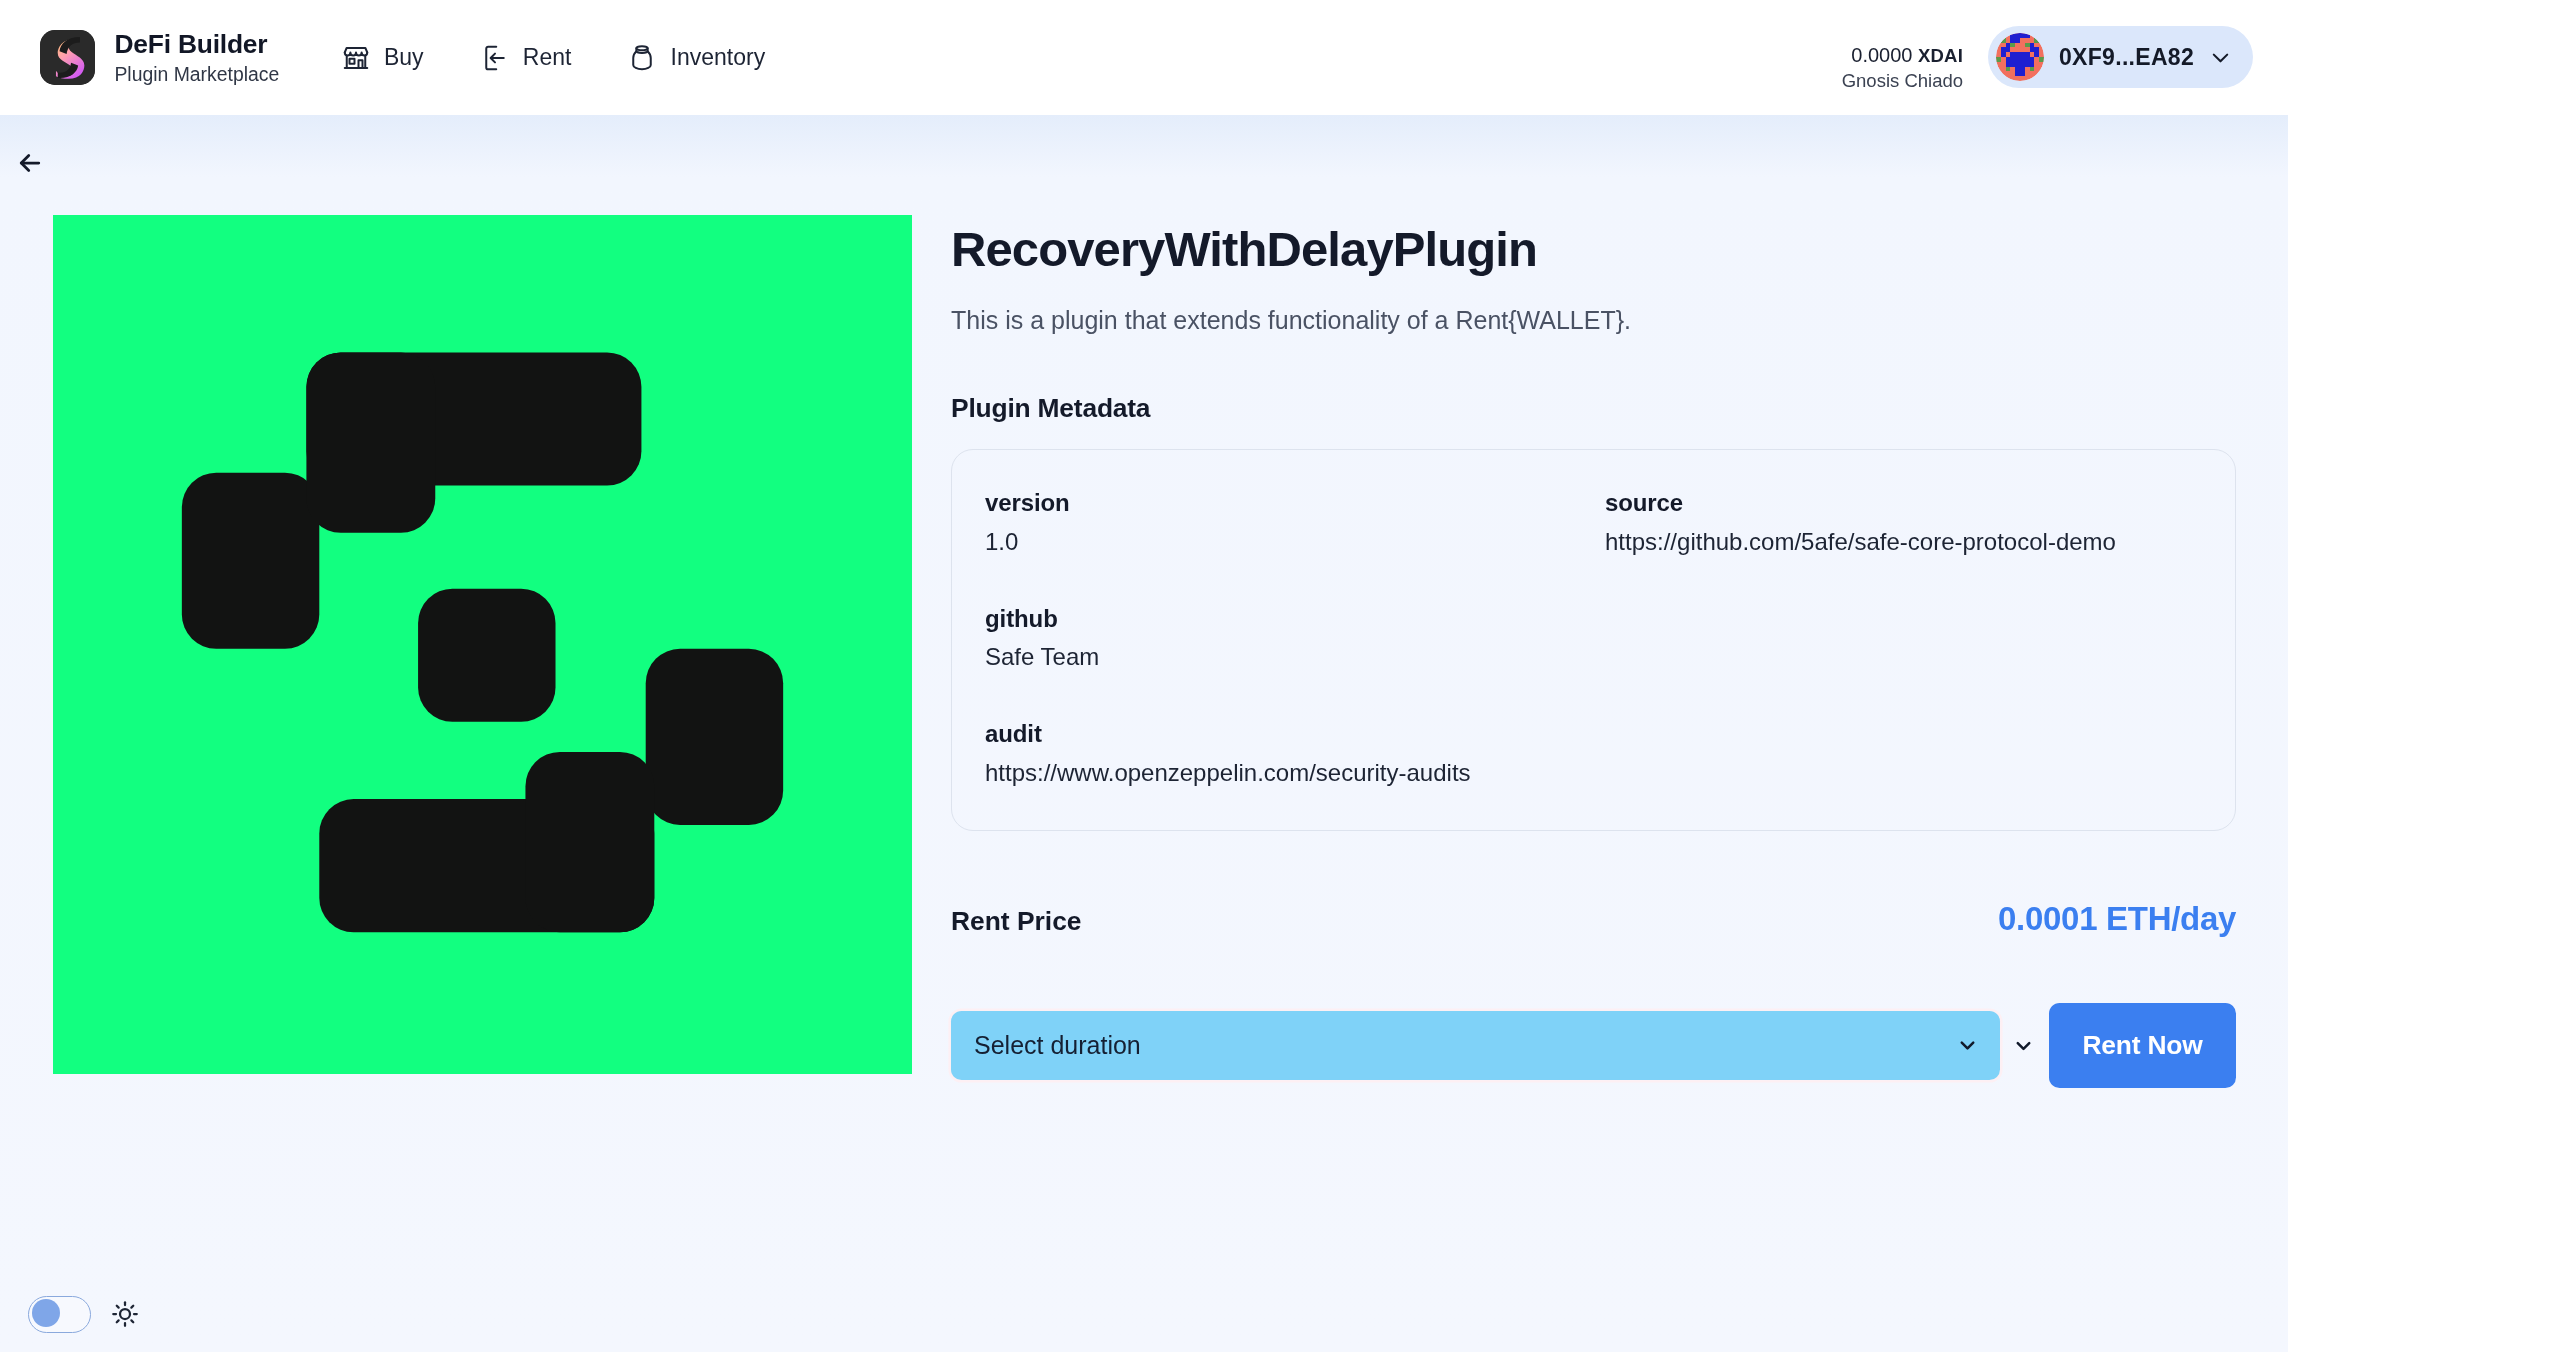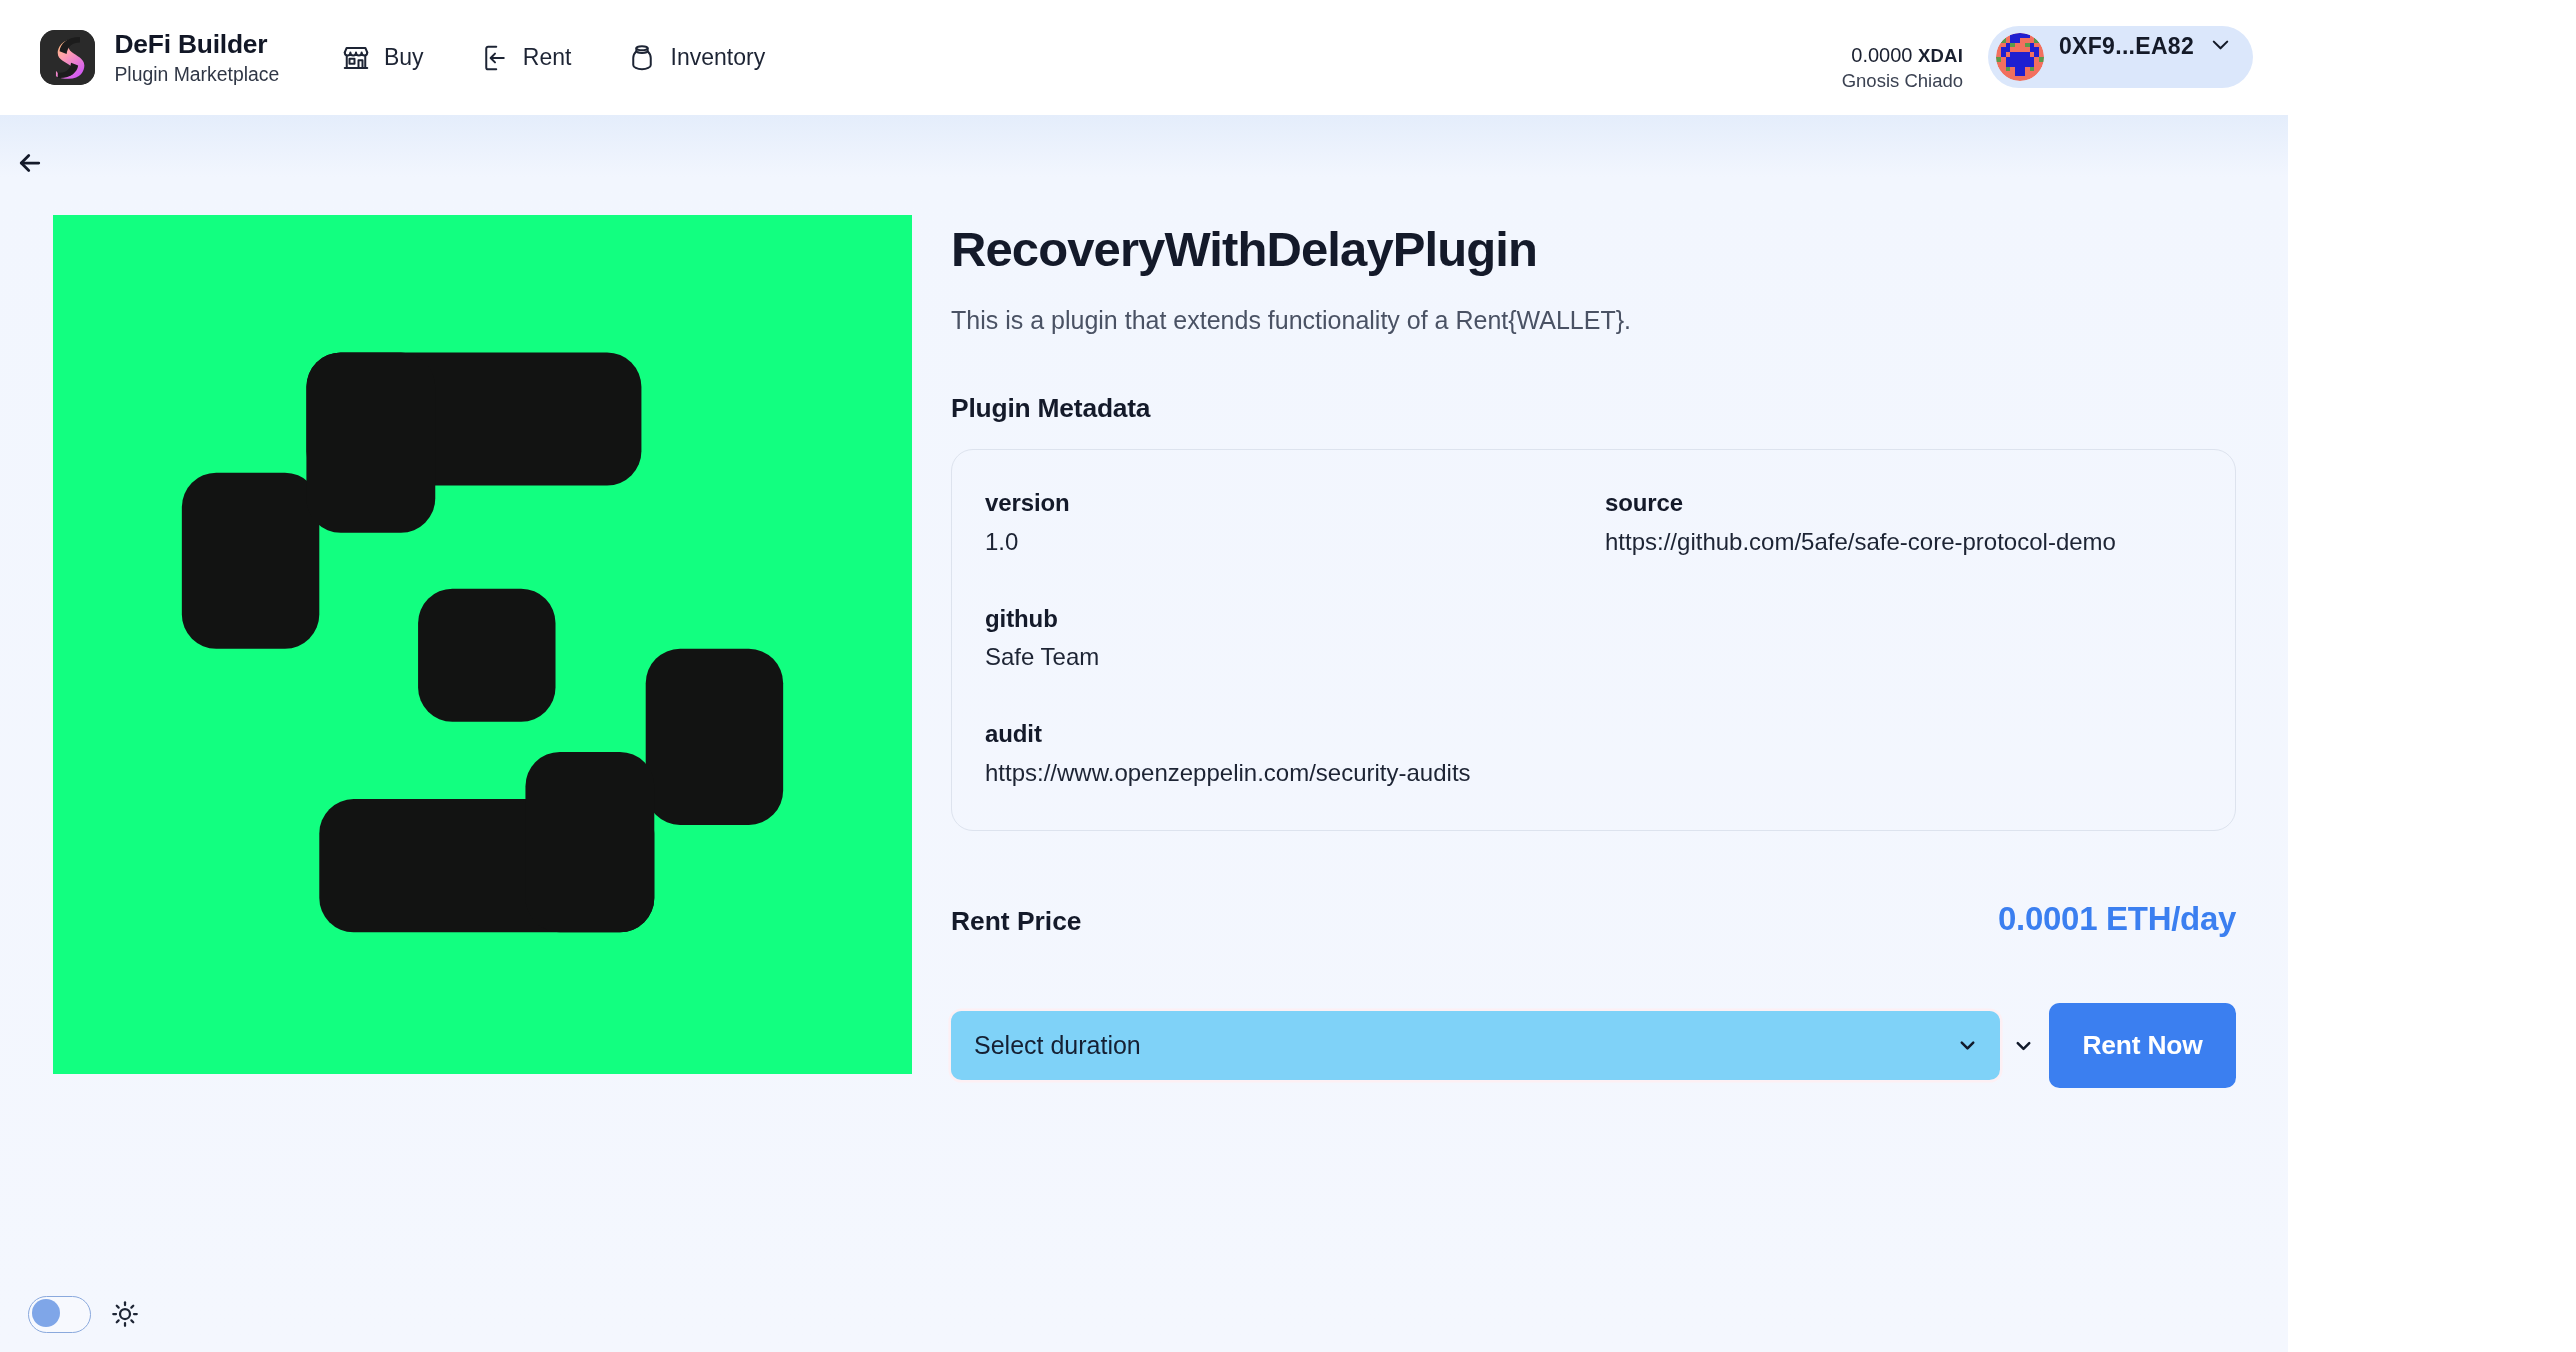--- a/index.html
+++ b/index.html
@@ -102,20 +102,21 @@
     flex-direction: column;
     align-items: flex-end;
     line-height: 1.25;
   }
   .balance-top { font-size: 20px; color: #1a2030; white-space: nowrap; margin-top: 20px; }
   .balance-top b { font-weight: 700; font-size: 18.5px; letter-spacing: 0.2px; }
   .balance-net { font-size: 18.5px; color: #3b4252; margin-top: 1.8px; }
 
   .wallet-pill {
     display: flex;
+    align-items: center;
     gap: 15px;
     background: #dbe7fb;
     border-radius: 880px;
     padding: 7px 21px 7px 8px;
     cursor: pointer;
   }
   .avatar {
     width: 48px; height: 48px; border-radius: 50%;
     overflow: hidden; flex: none; display: block;
   }

